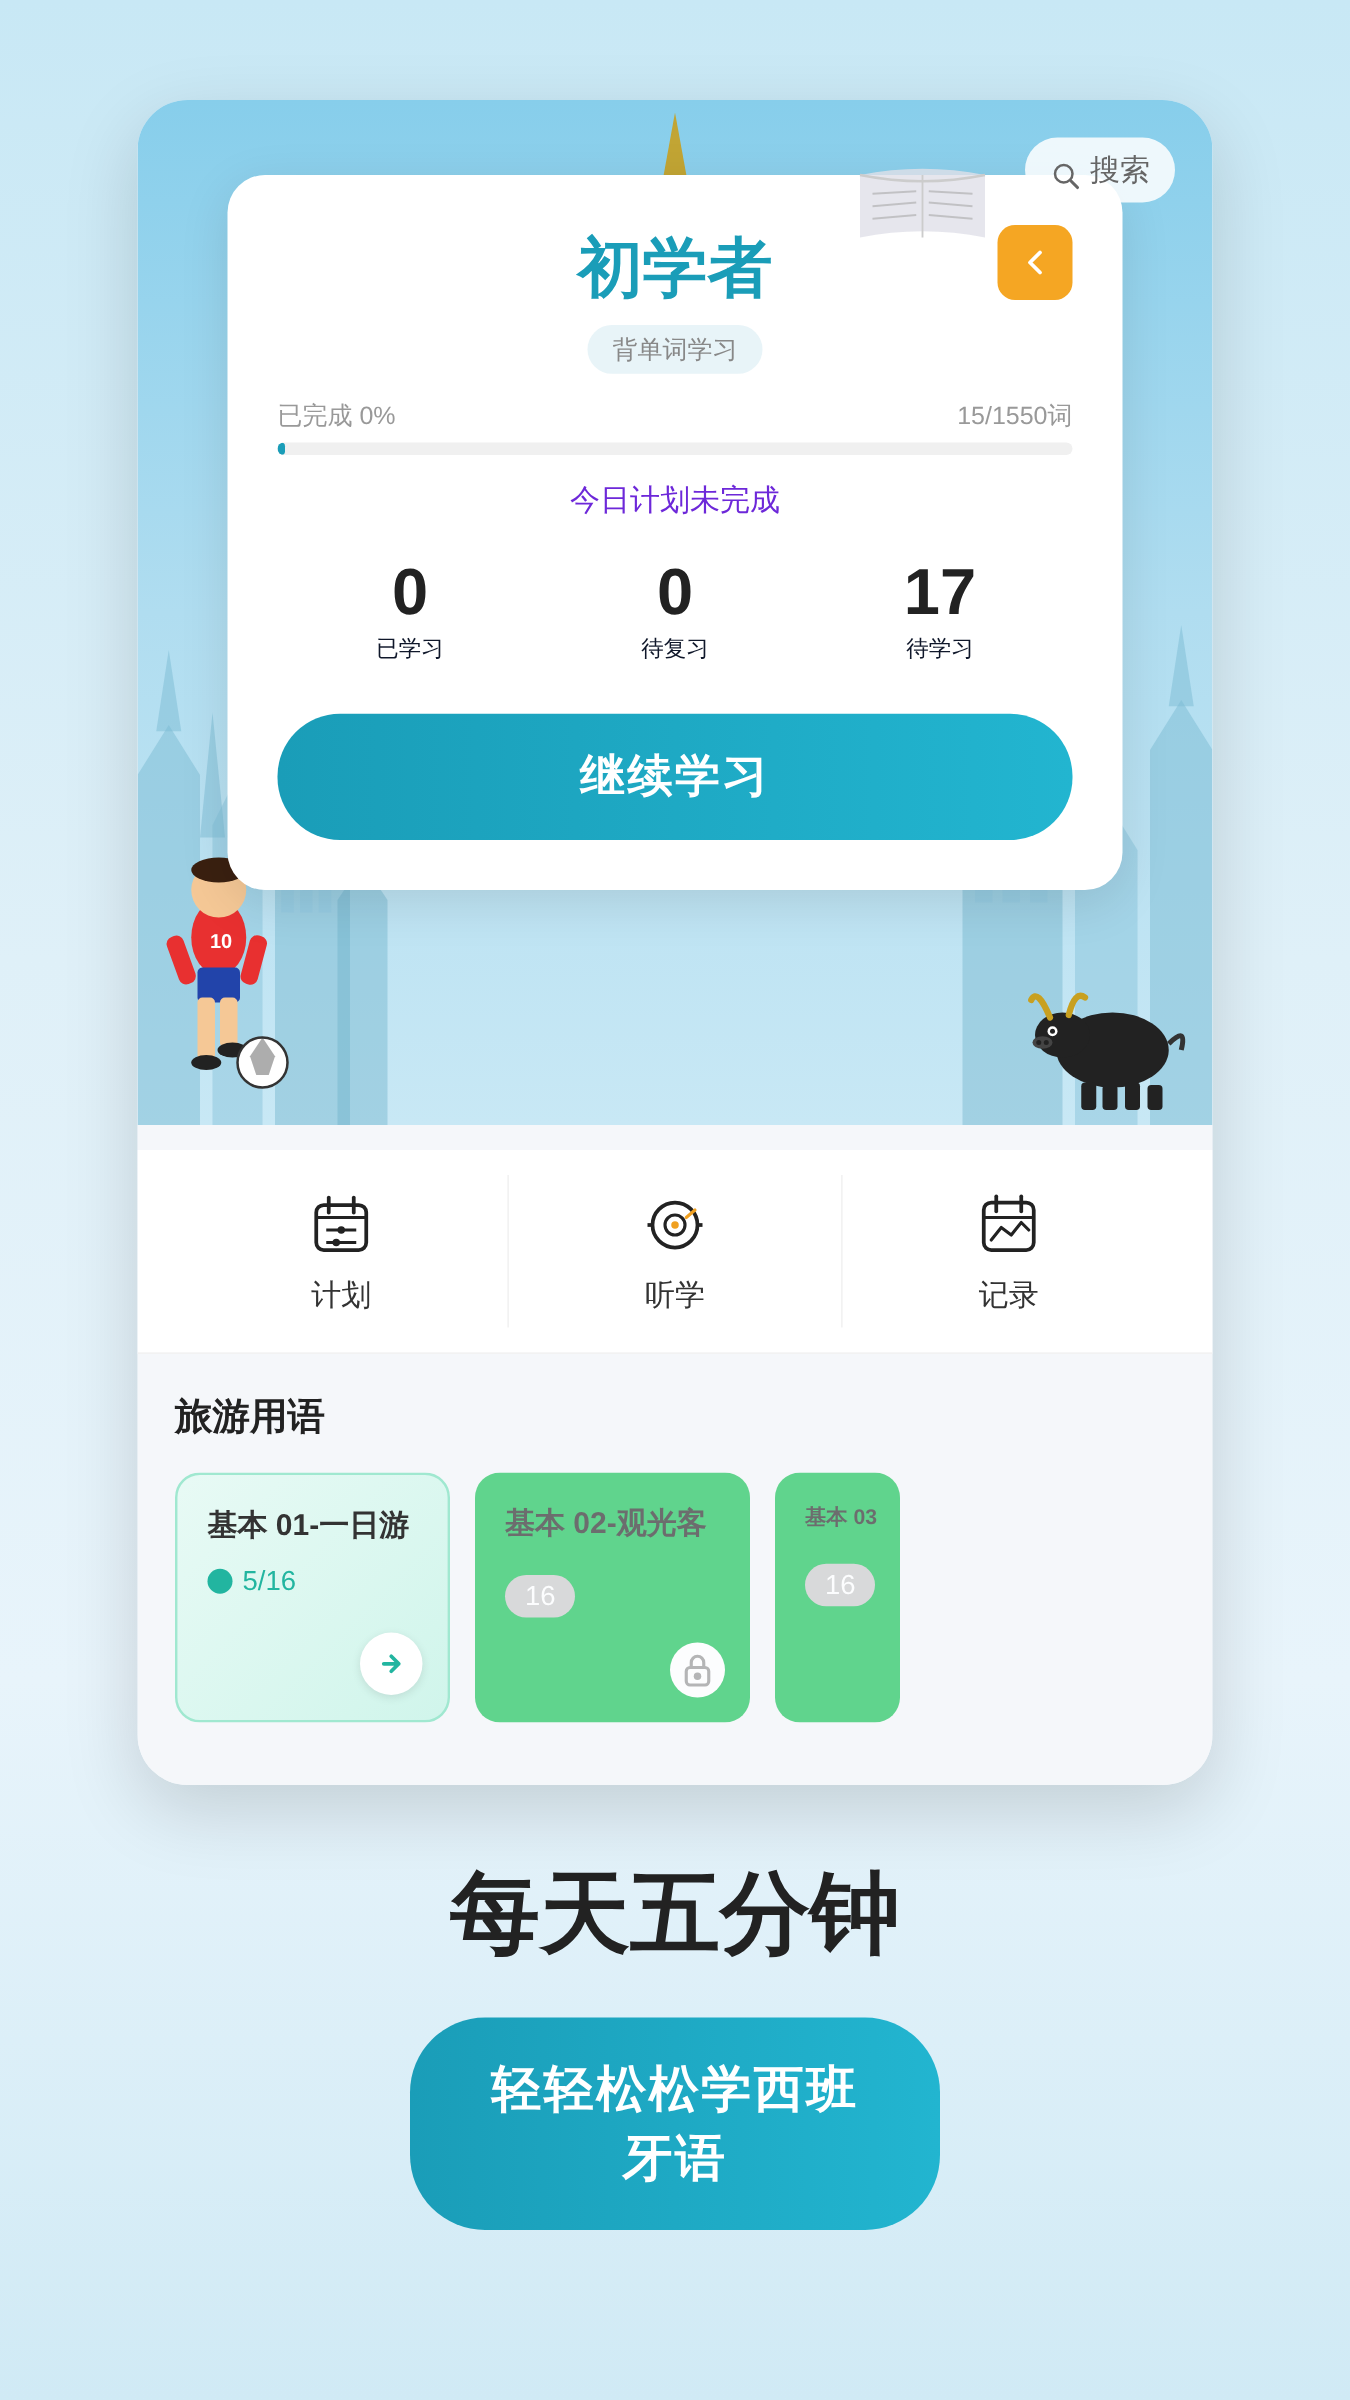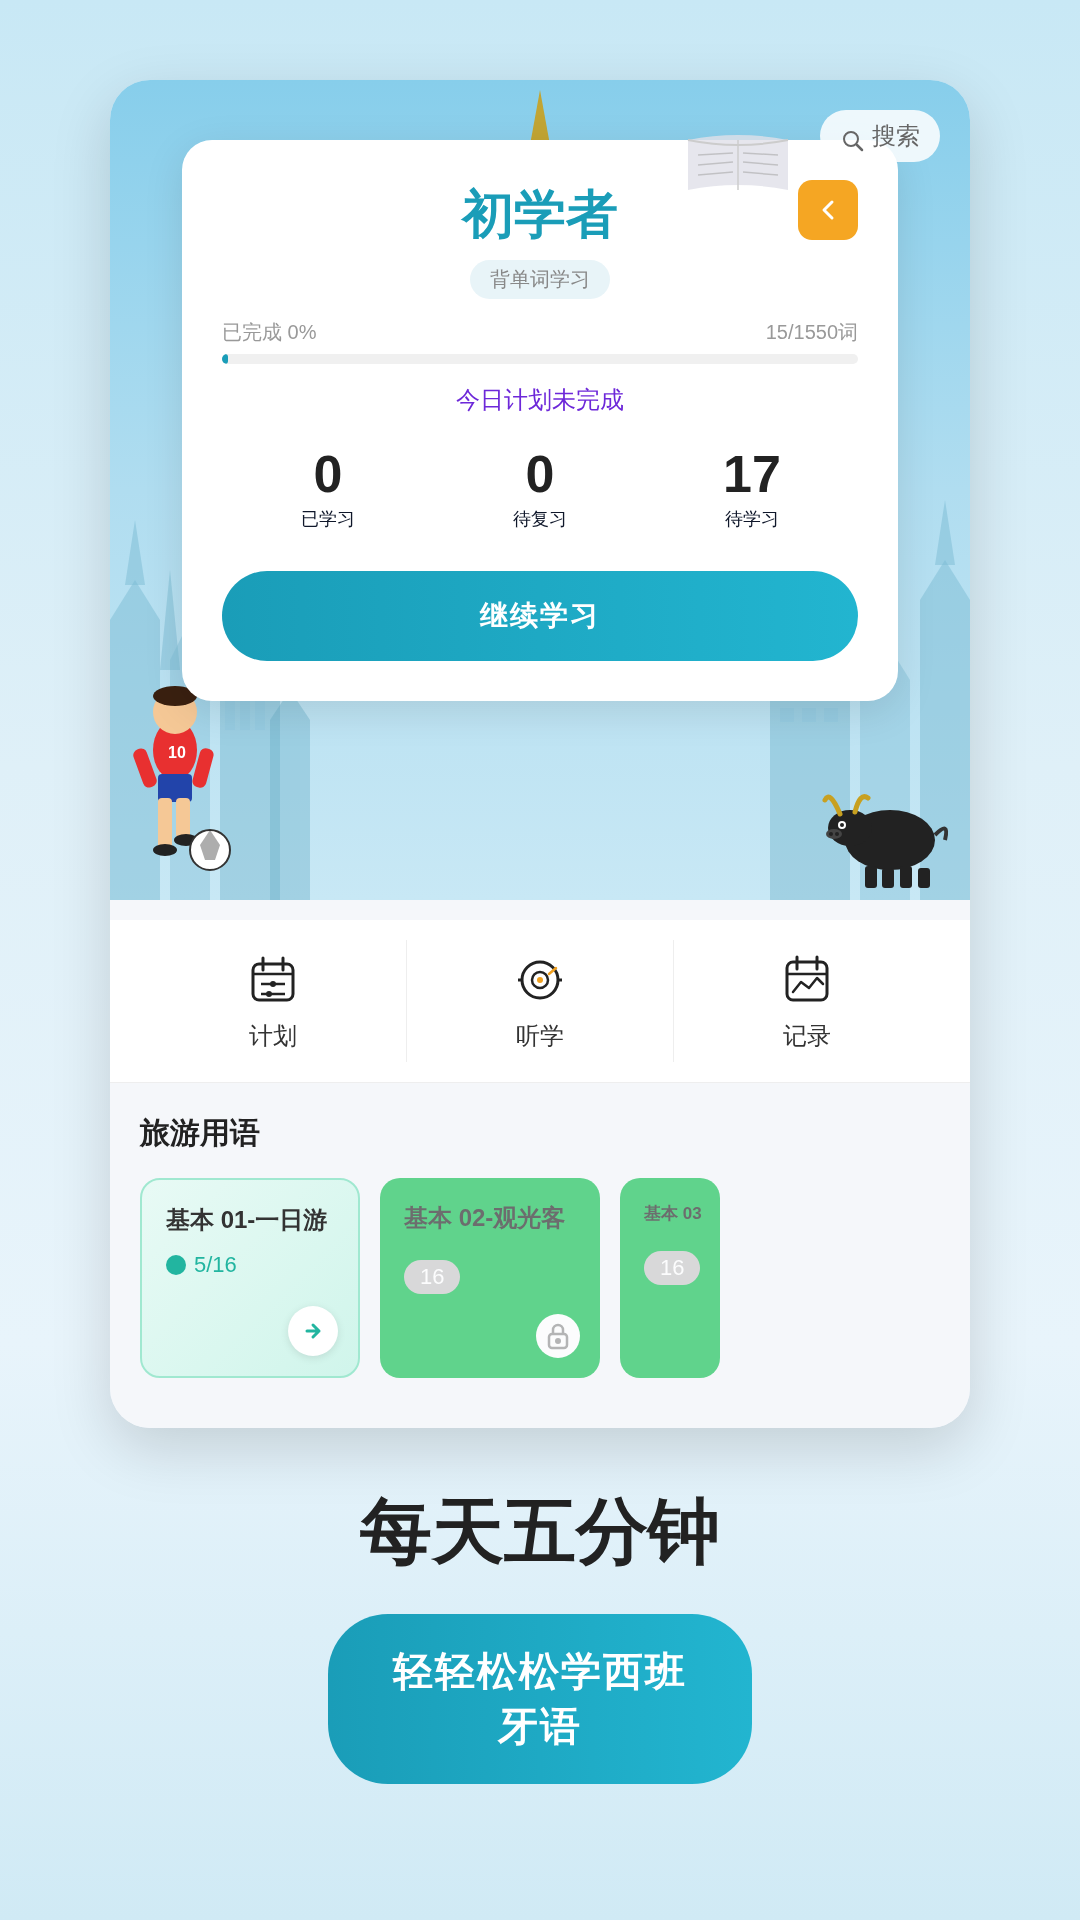--- a/index.html
+++ b/index.html
@@ -182,21 +182,21 @@
     }
 
     
     .continue-btn {
       width: 100%;
       background: linear-gradient(90deg, #1a9db8, #22b5d0);
       color: white;
       border: none;
       border-radius: 50px;
       padding: 26px;
-      font-size: 28px;
+      font-size: 36px;
       font-weight: bold;
       text-align: center;
       cursor: pointer;
       letter-spacing: 2px;
     }
 
     
     .bottom-section {
       background: #f5f7fa;
       padding: 20px 0 30px;

